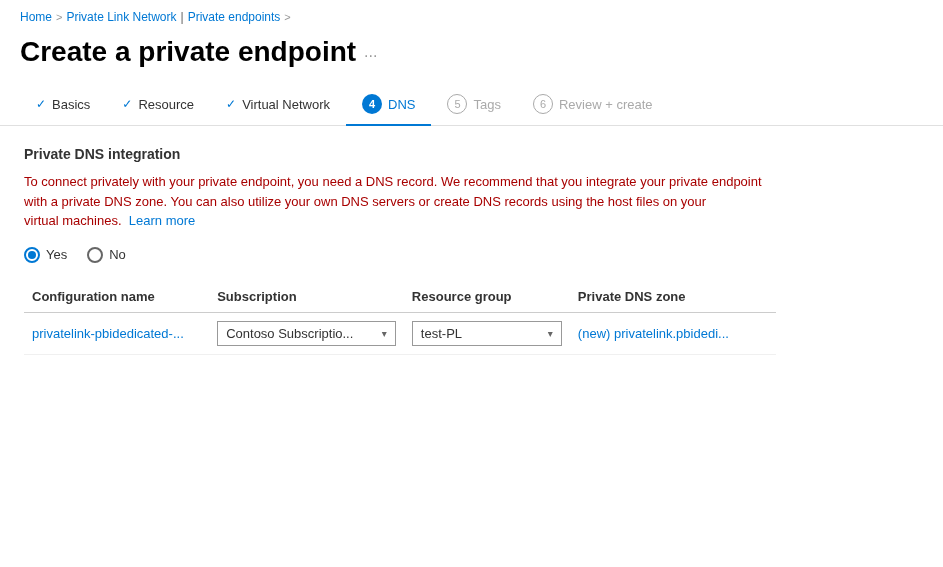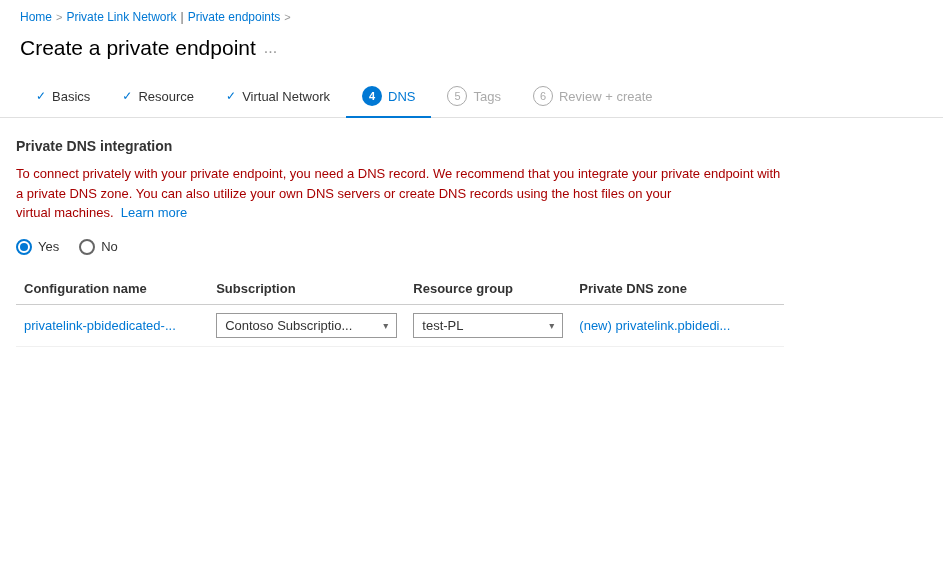--- a/index.html
+++ b/index.html
@@ -4,33 +4,33 @@
   <style>
     * { box-sizing: border-box; margin: 0; padding: 0; }
     body { font-family: 'Segoe UI', Arial, sans-serif; font-size: 13px; color: #333; background: #fff; }
 
     .breadcrumb { display: flex; align-items: center; gap: 4px; padding: 10px 20px 6px; font-size: 12px; color: #0078d4; }
     .breadcrumb span { color: #666; }
     .breadcrumb a { color: #0078d4; text-decoration: none; }
     .breadcrumb .separator { color: #999; font-size: 11px; }
 
     .page-header { display: flex; align-items: center; gap: 8px; padding: 6px 20px 16px; }
-    .page-title { font-size: 21px; font-weight: 400; color: #000; }
+    .page-title { font-size: 28px; font-weight: 700; color: #000; }
     .page-title-icon { color: #999; font-size: 16px; cursor: pointer; }
 
     .wizard-tabs { display: flex; align-items: center; gap: 0; padding: 0 20px; border-bottom: 1px solid #e0e0e0; margin-bottom: 0; }
     .wizard-tab { display: flex; align-items: center; gap: 6px; padding: 10px 16px; cursor: pointer; font-size: 13px; color: #666; white-space: nowrap; border-bottom: 2px solid transparent; margin-bottom: -1px; }
     .wizard-tab.completed { color: #333; }
     .wizard-tab.active { color: #0078d4; border-bottom: 2px solid #0078d4; font-weight: 500; }
     .wizard-tab.disabled { color: #aaa; }
     .wizard-tab .check-icon { color: #0078d4; font-size: 12px; }
     .wizard-tab .step-circle { width: 20px; height: 20px; border-radius: 50%; background: #0078d4; color: #fff; font-size: 11px; display: flex; align-items: center; justify-content: center; font-weight: 600; }
     .wizard-tab .step-circle-inactive { width: 20px; height: 20px; border-radius: 50%; background: #fff; border: 1.5px solid #aaa; color: #aaa; font-size: 11px; display: flex; align-items: center; justify-content: center; }
 
-    .content { padding: 20px 16px; max-width: 800px; }
+    .content { padding: 20px 24px; max-width: 800px; }
 
     .section-title { font-size: 14px; font-weight: 600; color: #333; margin-bottom: 10px; }
 
     .info-text { font-size: 13px; color: #a80000; line-height: 1.5; }
     .info-text a { color: #0078d4; text-decoration: none; }
 
     .dns-option-row { display: flex; align-items: center; gap: 8px; margin: 16px 0 20px; }
     .dns-option-label { font-size: 13px; color: #333; margin-right: 10px; }
     .radio-group { display: flex; align-items: center; gap: 20px; }
     .radio-option { display: flex; align-items: center; gap: 6px; cursor: pointer; font-size: 13px; }

